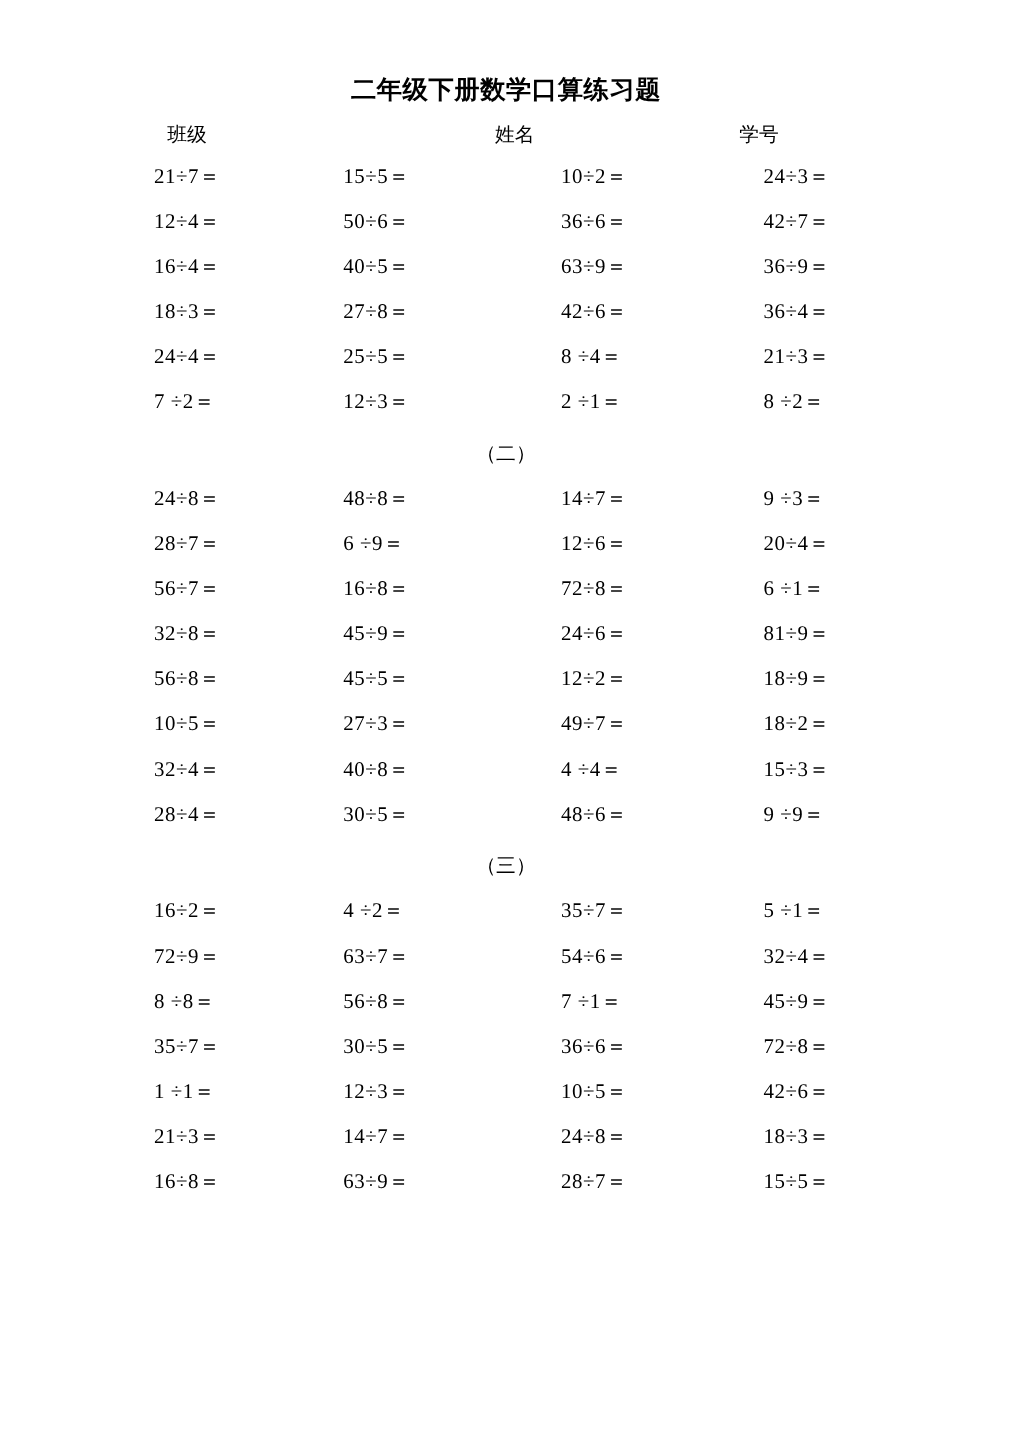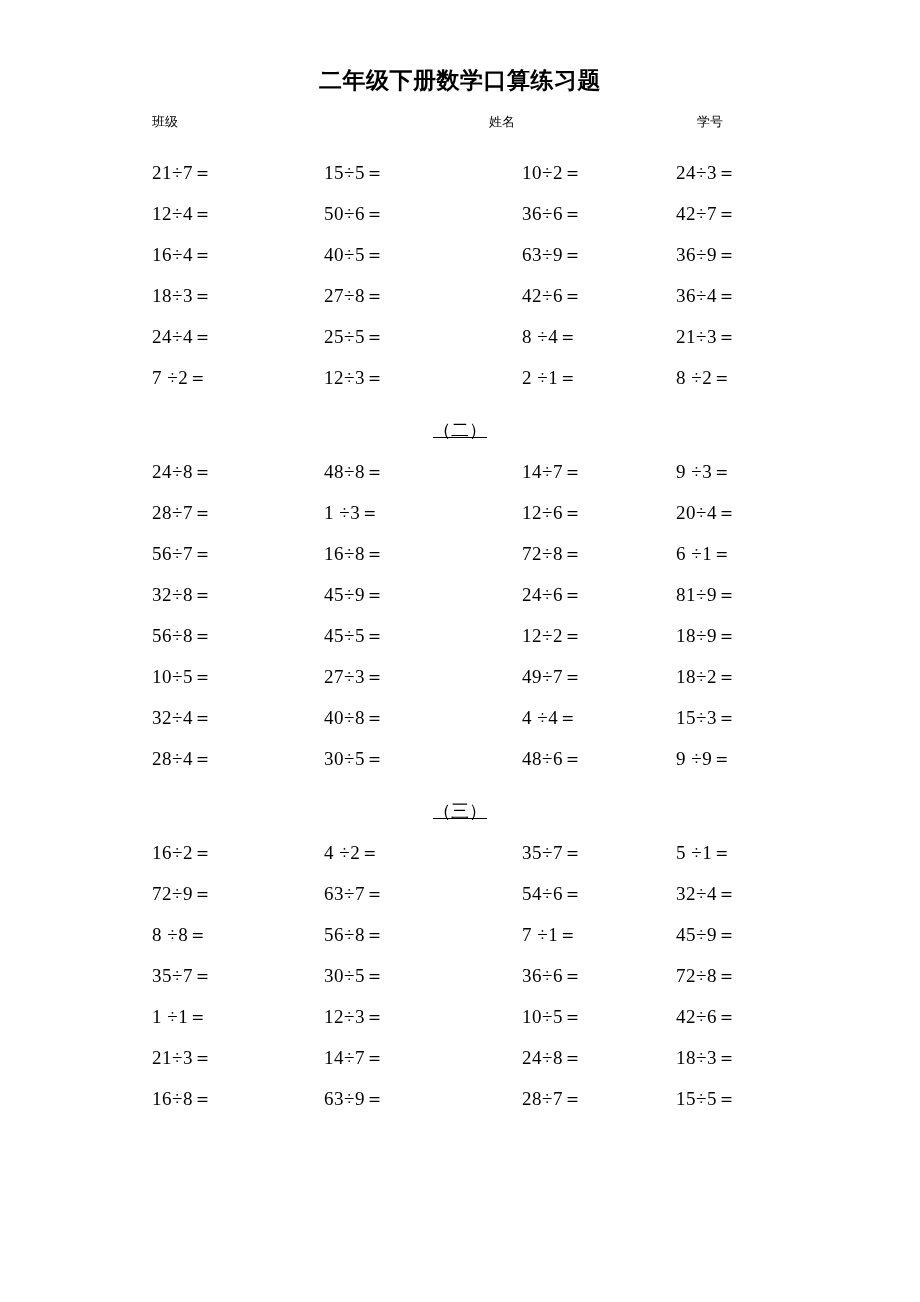--- a/index.html
+++ b/index.html
@@ -22,49 +22,48 @@
     box-sizing: border-box;
     padding: 0;
     overflow: hidden;
   }
 
   
   .title {
     margin: 0;
     padding-top: 66px;
     text-align: center;
-    font-family: Liberation Serif, serif;
+    font-family: Liberation Sans, sans-serif;
     font-weight: bold;
     font-size: 23px;
     letter-spacing: 0.5px;
     line-height: 30px;
     color: #000;
   }
 
   
   .info-row {
     position: relative;
     height: 36px;
     margin-top: 8px;
-    font-size: 13px;
+    font-size: 18px;
     line-height: 36px;
   }
   .info-field {
     position: absolute;
     white-space: nowrap;
   }
   .info-field.f0 { left: 152px; }
-  .info-field.f1 { left: 489px; }
-  .info-field.f2 { left: 697px; }
+  .info-field.f1 { left: 450px; }
+  .info-field.f2 { left: 672px; }
 
   
   .section {
-    margin: 12px;
+    margin: 0;
     padding: 0;
-    text-decoration: underline;
   }
   .section-header {
     text-align: center;
     font-size: 18px;
     line-height: 41px;
     height: 41px;
     letter-spacing: 0px;
   }
   .section-header.spacer-top {
     margin-top: 6px;
@@ -79,21 +78,21 @@
   .prob {
     position: absolute;
     font-size: 19px;
     white-space: pre;
     letter-spacing: 0.5px;
     font-family: "Liberation Serif", "DejaVu Serif", serif;
   }
   .prob.c0 { left: 140px; }
   .prob.c1 { left: 312px; }
   .prob.c2 { left: 510px; }
-  .prob.c3 { left: 664px; }
+  .prob.c3 { left: 694px; }
 </style>
 </head>
 <body>
 
 <div class="page">
 
   <h1 class="title">二年级下册数学口算练习题</h1>
 
   <div class="info-row">
     <span class="info-field f0">班级</span>
@@ -143,21 +142,21 @@
       <div class="section">
         <div class="section-header spacer-top">（二）</div>
         <div class="prob-row">
           <span class="prob c0">24÷8＝</span>
           <span class="prob c1">48÷8＝</span>
           <span class="prob c2">14÷7＝</span>
           <span class="prob c3">9 ÷3＝</span>
         </div>
         <div class="prob-row">
           <span class="prob c0">28÷7＝</span>
-          <span class="prob c1">1 ÷3＝</span>
+          <span class="prob c1">6 ÷9＝</span>
           <span class="prob c2">12÷6＝</span>
           <span class="prob c3">20÷4＝</span>
         </div>
         <div class="prob-row">
           <span class="prob c0">56÷7＝</span>
           <span class="prob c1">16÷8＝</span>
           <span class="prob c2">72÷8＝</span>
           <span class="prob c3">6 ÷1＝</span>
         </div>
         <div class="prob-row">

